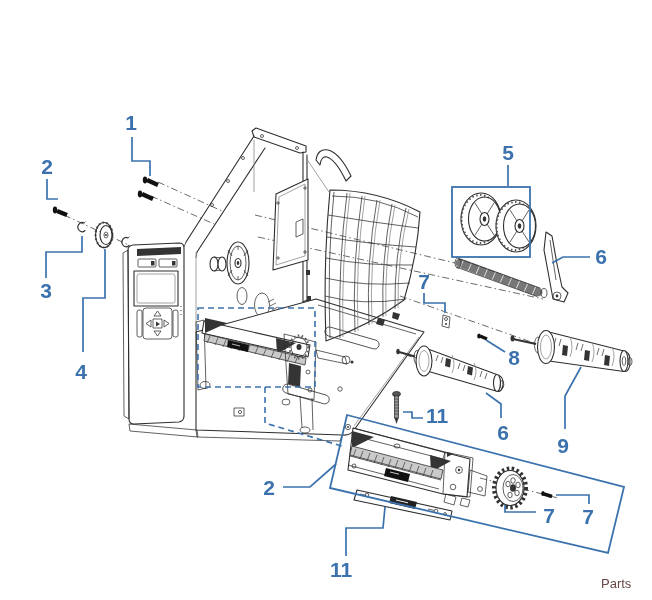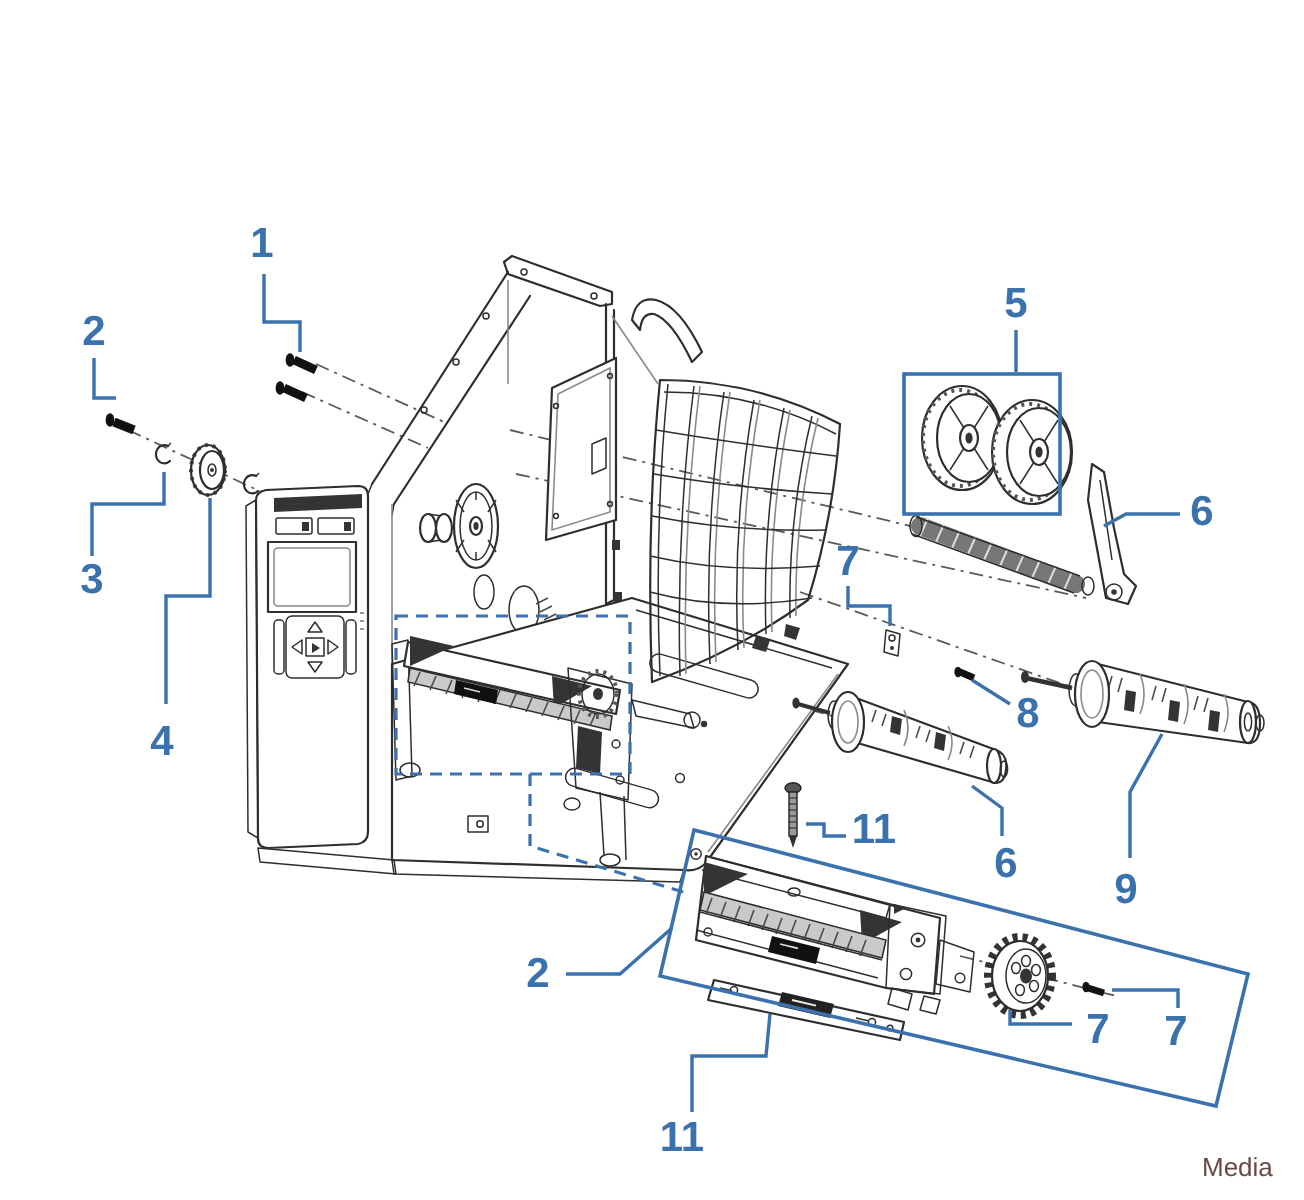--- a/index.html
+++ b/index.html
@@ -343,21 +343,21 @@
       <polyline class="leader" points="486,340 505,352"></polyline>
       <polyline class="leader" points="581,367 565,396 565,429"></polyline>
       <polyline class="leader" points="486,393 501,404 501,418"></polyline>
       <polyline class="leader" points="403,412 412,412 412,418 423,418"></polyline>
       <polyline class="leader" points="385,507 383,528 346,528 346,556"></polyline>
       <polyline class="leader" points="283,487 310,487 336,464"></polyline>
       <polyline class="leader" points="505,505 505,512 536,512"></polyline>
       <polyline class="leader" points="556,495 589,495 589,504"></polyline>
     </svg>
 
-<div id="watermark">Media</div>
+<div id="watermark">Parts</div>
 <div id="callout-layer">
       <div class="callout" style="left: 131px; top: 122px;">1</div>
       <div class="callout" style="left: 47px; top: 166px;">2</div>
       <div class="callout" style="left: 46px; top: 290px;">3</div>
       <div class="callout" style="left: 81px; top: 371px;">4</div>
       <div class="callout" style="left: 508px; top: 152px;">5</div>
       <div class="callout" style="left: 601px; top: 256px;">6</div>
       <div class="callout" style="left: 424px; top: 281px;">7</div>
       <div class="callout" style="left: 514px; top: 357px;">8</div>
       <div class="callout" style="left: 563px; top: 445px;">9</div>

